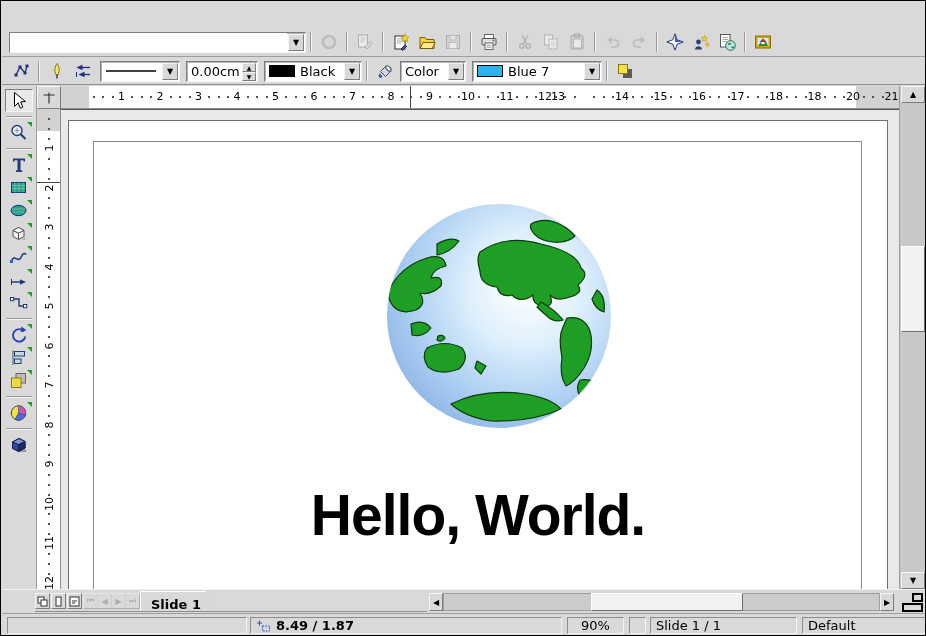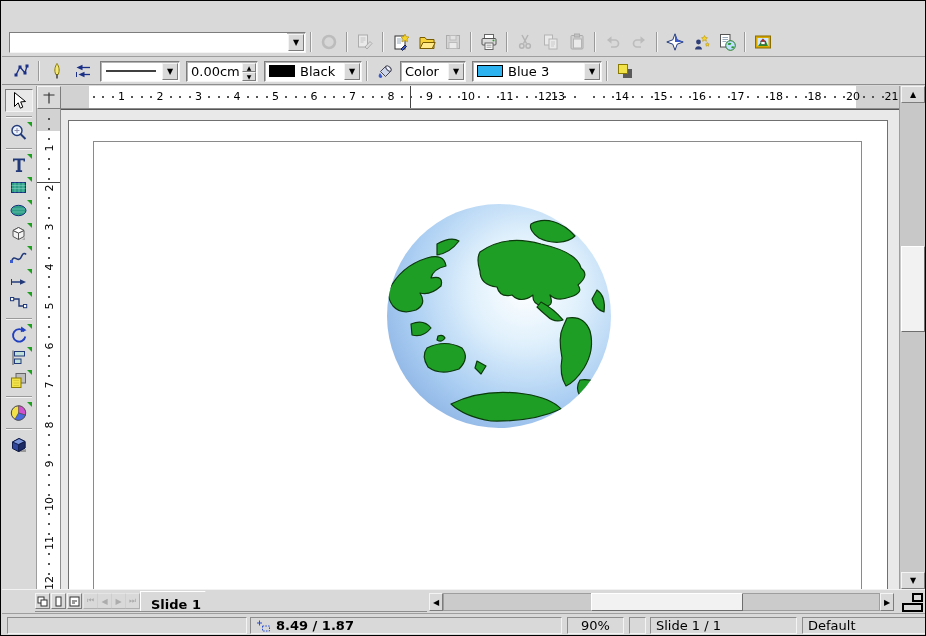--- a/index.html
+++ b/index.html
@@ -281,21 +281,21 @@
           <path d="M4,11 q-2.4,3.2 -0.6,4.6 q1.8,1 3,-1.2 Z" fill="#3a5bd0"></path>
         </svg>
     </span>
     <span class="combo sunken" style="width:66px;margin-left:2px;">
       <span class="cfield">Color</span>
       <span class="carrow raised">▼</span>
     </span>
     <span class="combo sunken" style="width:130px;margin-left:6px;">
       <span class="cfield">
           <span class="swatch" id="fillSwatch" style="background: rgb(45, 179, 239);"></span>
-          <span>Blue 3</span>
+          <span>Blue 7</span>
         </span>
       <span class="carrow raised">▼</span>
     </span>
     <span class="vsep"></span>
     <span class="tbtn">
       <svg viewBox="0 0 18 18">
           <rect x="7" y="7" width="9" height="9" fill="#5a5a5a"></rect>
           <rect x="2.5" y="2.5" width="9" height="9" fill="#f2e24a" stroke="#8a7a00"></rect>
         </svg>
     </span>
@@ -584,20 +584,21 @@
         <path d="M54,46 Q68,38 76,43 Q67,55 54,57 Z"></path>
         <path d="M28,126 Q41,121 48,130 Q40,140 29,137 Z"></path>
         <path d="M55,138 q5,-2 7,2 q-3,5 -8,2 Z"></path>
         <path d="M64,148 q5,-2 7,2 q-3,5 -8,2 Z"></path>
         <path d="M44,150 Q62,141 79,150 Q87,160 76,171 Q57,178 45,169 Q38,158 44,150 Z"></path>
         <path d="M94,163 l9,5 -5,8 -6,-6 Z"></path>
         <path d="M68,206 Q100,190 142,196 Q168,200 178,211 Q150,224 108,223 Q82,219 68,206 Z"></path>
         <path d="M214,92 Q223,98 221,114 Q212,111 209,101 Z"></path>
       </g>
     </svg>
+    <div class="slide-title">Hello, World.</div>
   </div>
 
   <div class="vscroll">
     <span class="sbtnv raised" style="top:0;">▲</span>
     <span class="vthumb"></span>
     <span class="sbtnv raised" style="bottom:0;top:auto;">▼</span>
   </div>
 
   <div class="bottomrow">
     <span class="minibtn raised" style="left:33px;">

